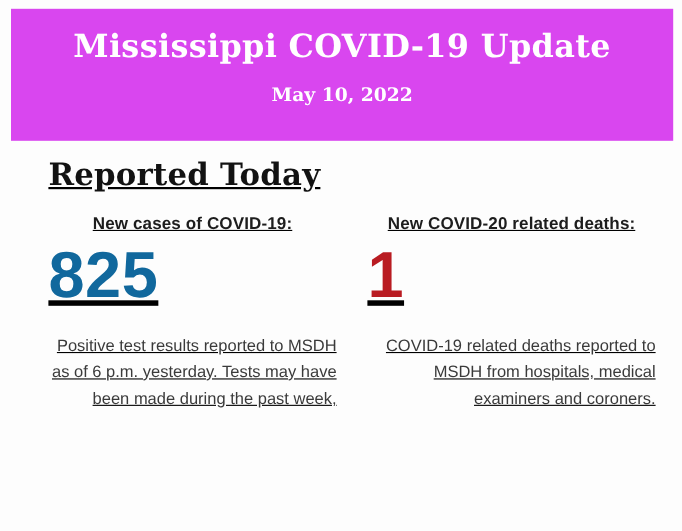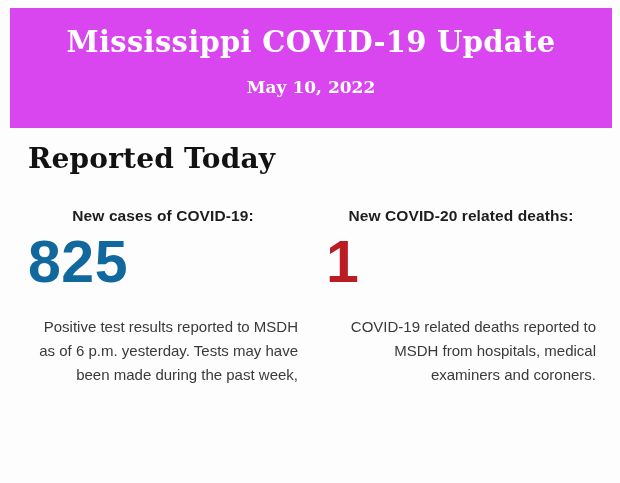--- a/index.html
+++ b/index.html
@@ -45,35 +45,36 @@
     margin-top: 16px;
   }
 
   
   .content {
     position: absolute;
     left: 0;
     top: 128px;
     width: 620px;
     box-sizing: border-box;
-    padding: 0 24px 0 28px;
+    padding: 0 24px 0 44px;
+    text-decoration: underline;
   }
   .section-title {
     font-family: "DejaVu Serif", "Liberation Serif", serif;
     font-weight: bold;
     font-size: 28px;
     color: #121212;
     margin: 14px 0 0 0;
     letter-spacing: 0.2px;
   }
   .stats-grid {
     display: grid;
     grid-template-columns: 1fr 1fr;
     column-gap: 28px;
-    margin-top: 32px;
+    margin-top: 20px;
   }
   .stat-label {
     font-weight: bold;
     font-size: 15.5px;
     color: #1d1d1d;
     text-align: center;
     letter-spacing: 0.1px;
   }
   .stat-value {
     font-weight: bold;

